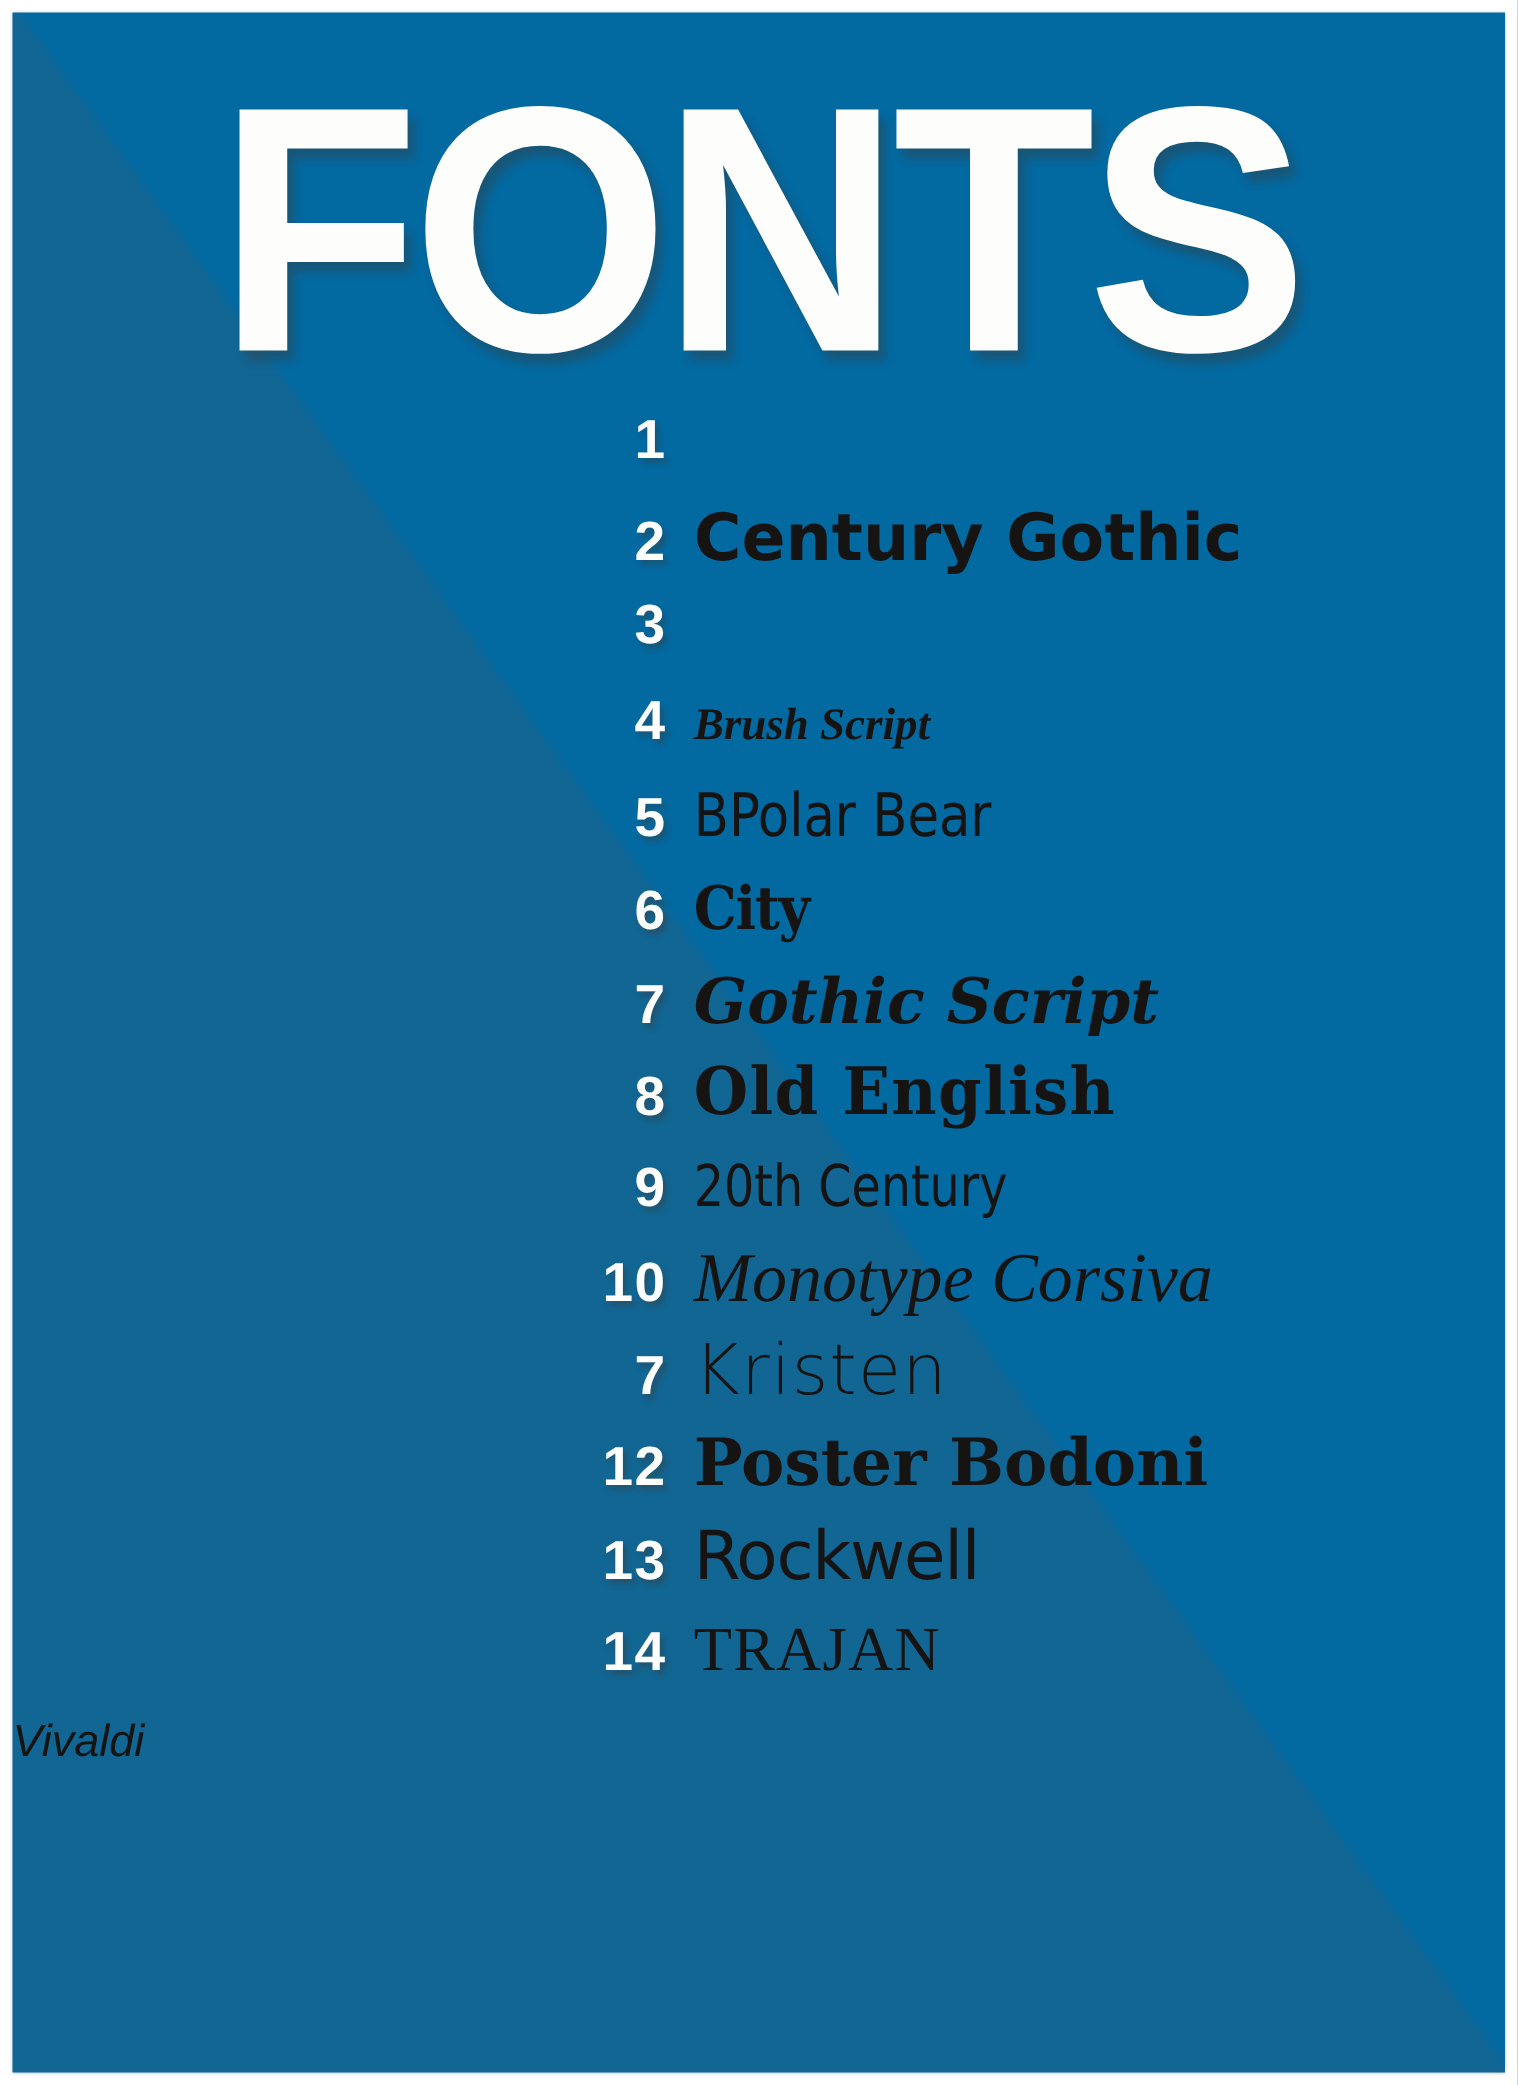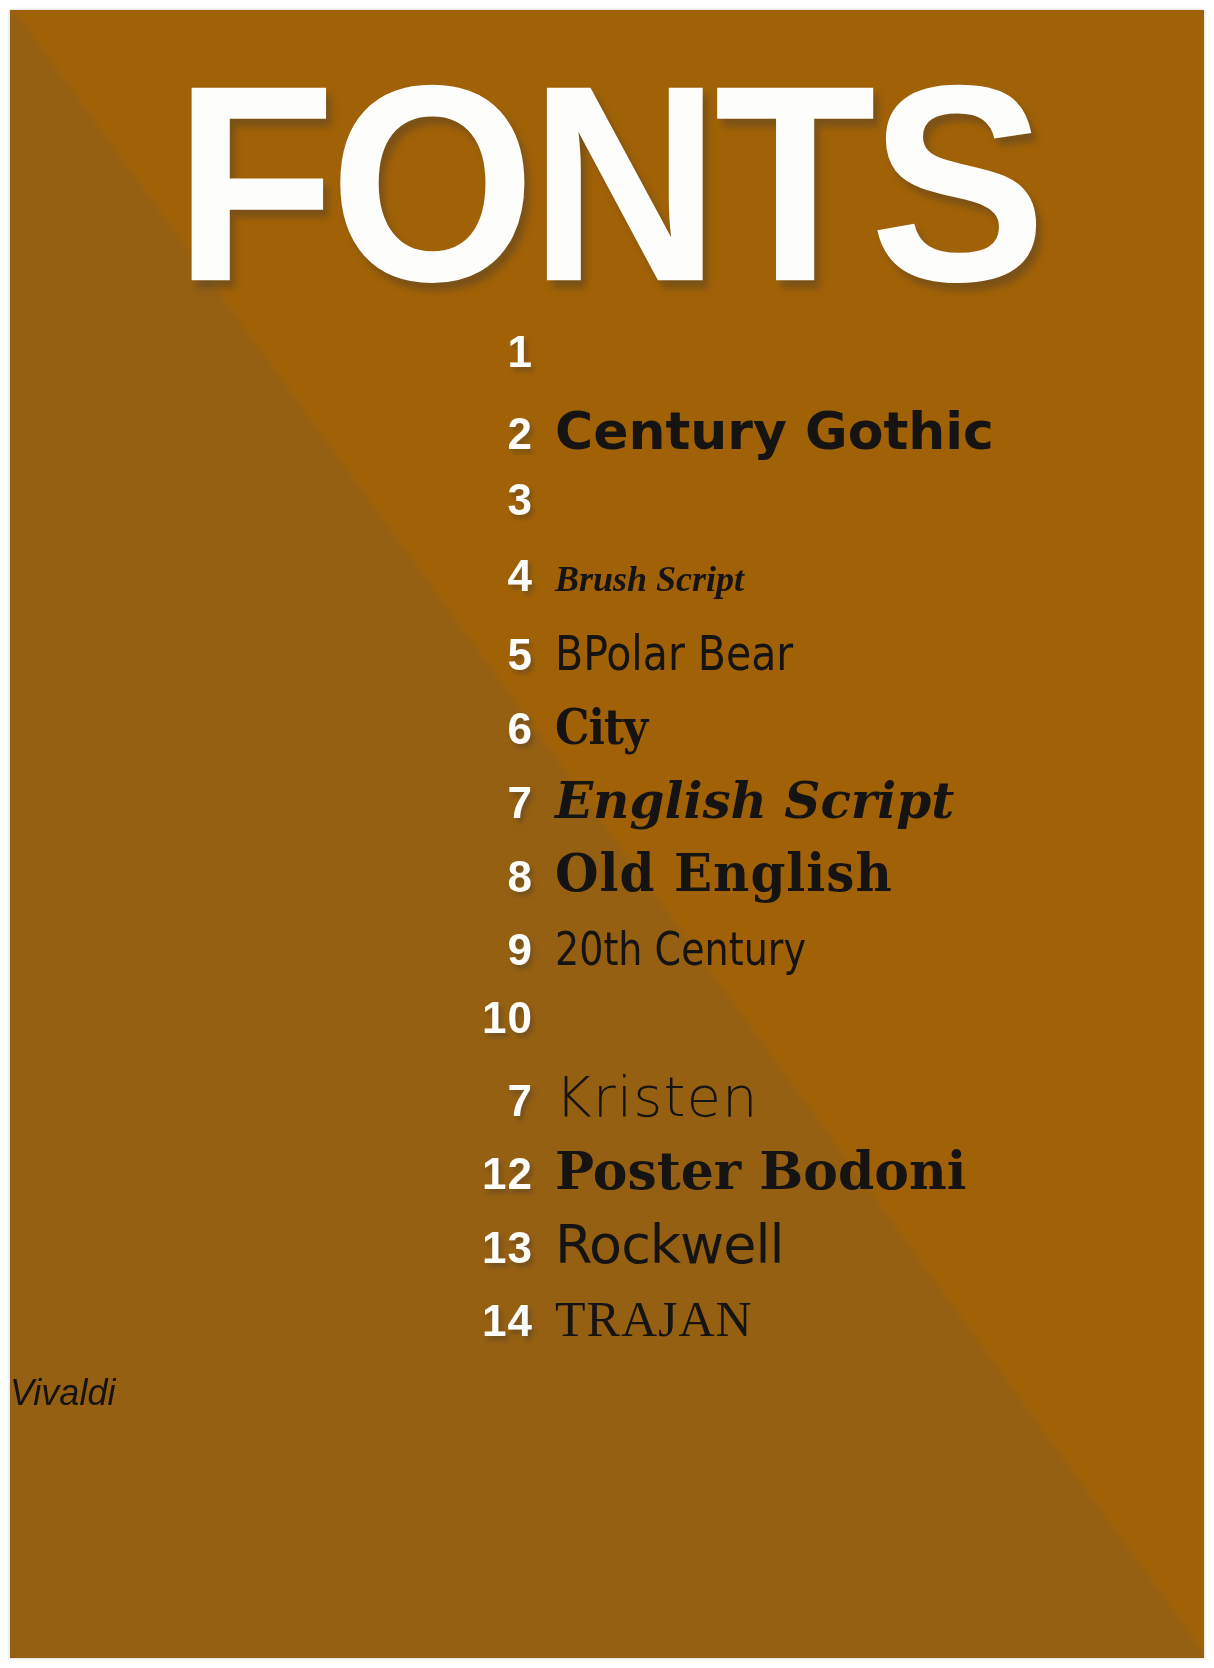--- a/index.html
+++ b/index.html
@@ -13,21 +13,21 @@
     font-family: "Liberation Sans", sans-serif;
     overflow: hidden;
   }
 
   #poster {
     position: absolute;
     left: 10px;
     top: 10px;
     width: 1194px;
     height: 1648px;
-    background: #a16207;
+    background: #0369a1;
     overflow: hidden;
     box-shadow: 0 0 3px rgba(0,0,0,0.25);
   }
 
   
   #wedge {
     position: absolute;
     left: 0;
     top: 0;
     width: 100%;
@@ -141,35 +141,36 @@
       <span class="name f-bpolar">BPolar Bear</span>
     </div>
 
     <div class="row">
       <span class="num">6</span>
       <span class="name f-city">City</span>
     </div>
 
     <div class="row">
       <span class="num">7</span>
-      <span class="name f-formal">English Script</span>
+      <span class="name f-formal">Gothic Script</span>
     </div>
 
     <div class="row">
       <span class="num">8</span>
       <span class="name f-old">Old English</span>
     </div>
 
     <div class="row">
       <span class="num">9</span>
       <span class="name f-20th">20th Century</span>
     </div>
 
     <div class="row">
       <span class="num">10</span>
+      <span class="name f-mono">Monotype Corsiva</span>
     </div>
 
     <div class="row">
       <span class="num">7</span>
       <span class="name f-kristen">Kristen</span>
     </div>
 
     <div class="row">
       <span class="num">12</span>
       <span class="name f-poster">Poster Bodoni</span>

